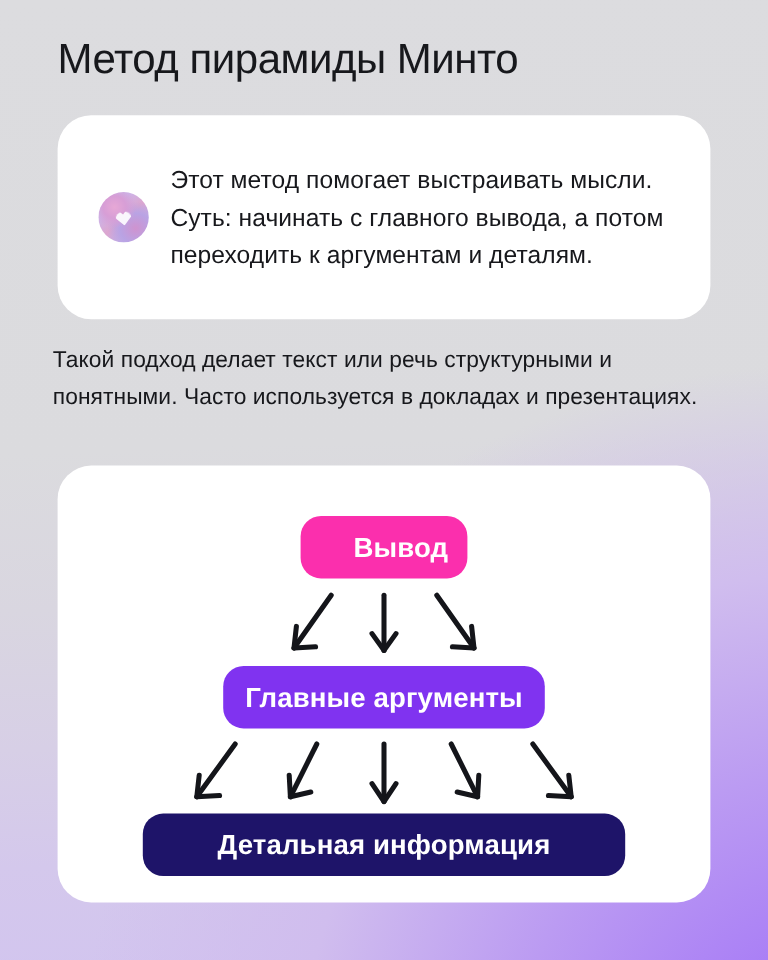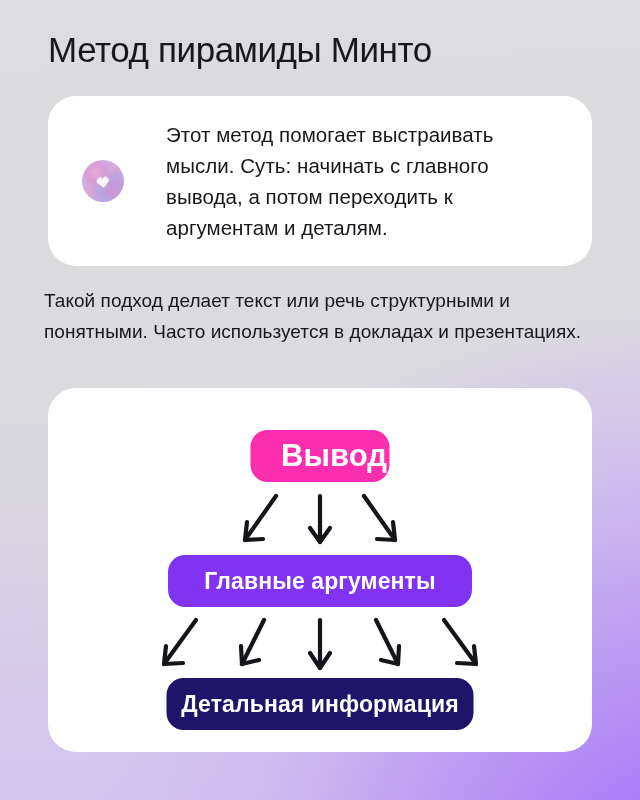--- a/index.html
+++ b/index.html
@@ -40,21 +40,20 @@
     letter-spacing: -0.4px;
     color: #17181c;
     white-space: nowrap;
   }
 
   
   .card {
     position: absolute;
     background: #ffffff;
     border-radius: 28px;
-    gap: 24px;
   }
 
   
   #info-card {
     left: 48px;
     top: 96px;
     width: 544px;
     height: 170px;
     display: flex;
     align-items: center;
@@ -131,40 +130,40 @@
   }
 
   #box-conclusion {
     left: 50%;
     transform: translateX(-50%);
     top: 42px;
     width: 139px;
     height: 52px;
     border-radius: 17px;
     background: #fb2fad;
-    font-size: 31px;
+    font-size: 23px;
     padding-left: 28px;
   }
 
   #box-arguments {
     left: 50%;
     transform: translateX(-50%);
     top: 167px;
-    width: 304px;
+    width: 268px;
     height: 52px;
     border-radius: 17px;
     background: #8033f0;
     font-size: 23px;
   }
 
   #box-details {
     left: 50%;
     transform: translateX(-50%);
     top: 290px;
-    width: 307px;
+    width: 402px;
     height: 52px;
     border-radius: 17px;
     background: #1e1469;
     font-size: 23px;
     text-align: right;
   }
 
   
   .arrow-layer {
     position: absolute;

